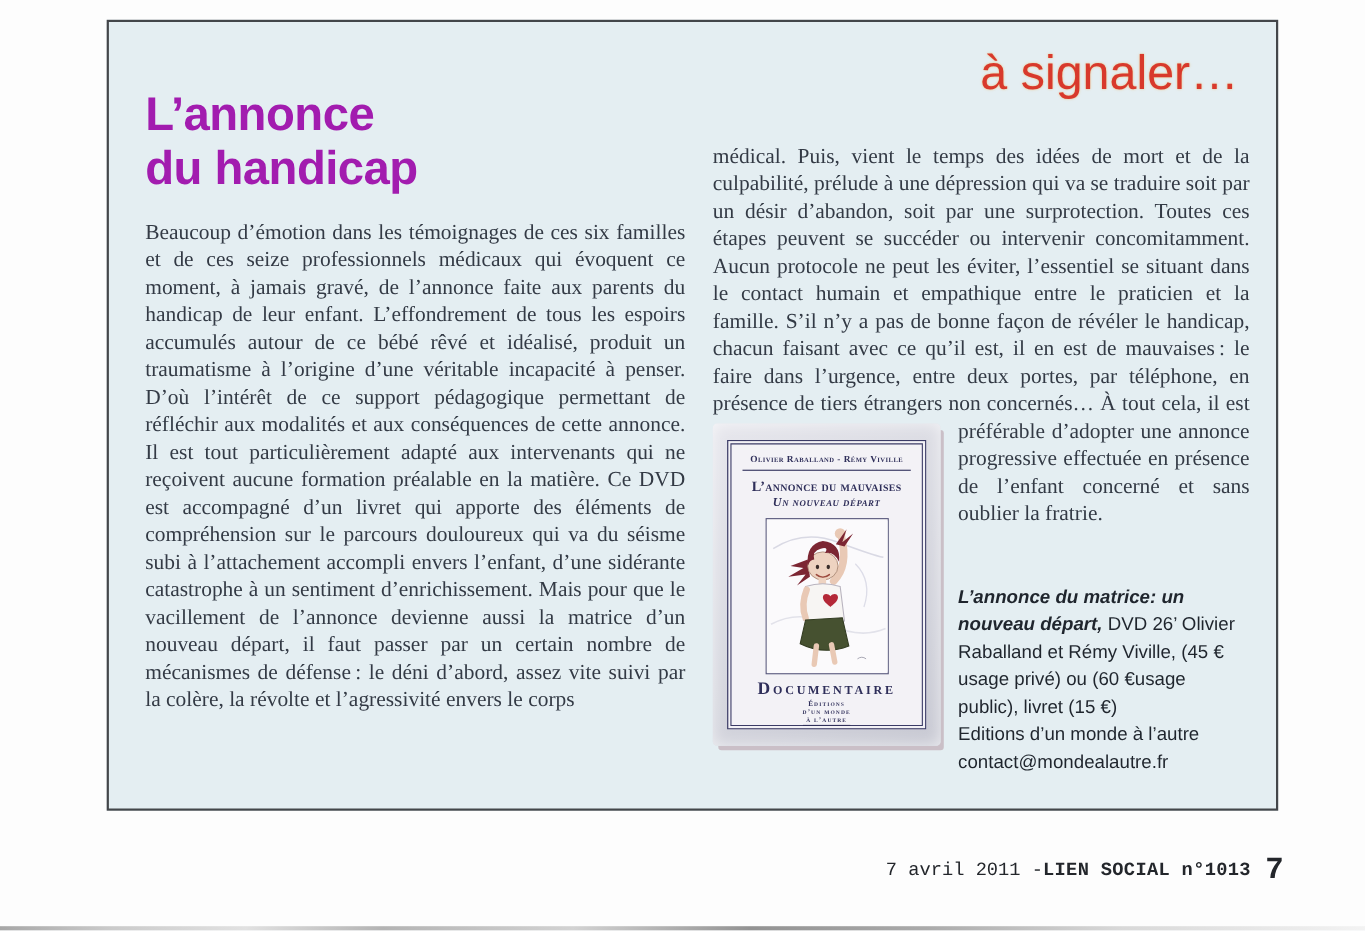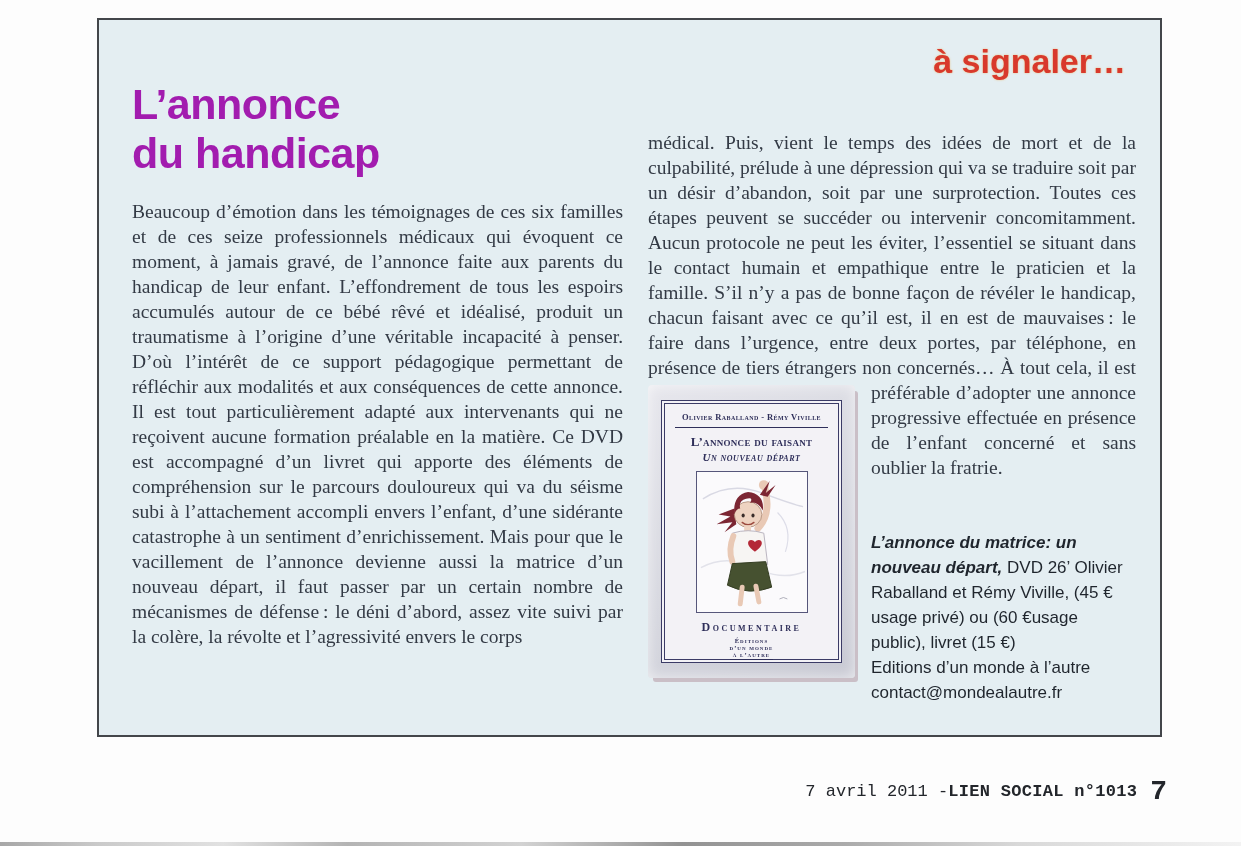--- a/index.html
+++ b/index.html
@@ -8,21 +8,21 @@
   .page { position:relative; width:1241px; height:846px; background:#fdfdfd; overflow:hidden; }
 
   .content-box {
     position:absolute; left:97px; top:18px; width:1065px; height:719px;
     background:#e4eef2; border:2px solid #43464a;
   }
 
   .kicker {
     position:absolute; top:22px; right:34px;
     font-family:"Liberation Sans", sans-serif;
-    font-size:34px; font-weight:700; color:#d8392c;
+    font-size:44px; font-weight:400; color:#d8392c;
     text-shadow:0 0 2px rgba(243,166,54,.65);
   }
 
   .left-col { position:absolute; left:33px; top:60px; width:491px; }
   .article-title {
     font-family:"Liberation Sans", sans-serif;
     font-size:43px; line-height:49px; font-weight:700;
     letter-spacing:-0.5px; color:#a21caf;
   }
   .body-text {
@@ -61,21 +61,21 @@
   }
   .dvd-subtitle {
     font-size:11px; line-height:14px; font-weight:700; font-style:italic;
     font-variant:small-caps; letter-spacing:.5px; color:#2f2f5a; margin-top:1px;
   }
   .dvd-art {
     width:112px; height:142px; border:1px solid #56567a;
     background:#fbfafc; margin-top:7px;
   }
   .dvd-genre {
-    font-size:12px; line-height:14px; font-weight:700;
+    font-size:16px; line-height:14px; font-weight:700;
     font-variant:small-caps; letter-spacing:2.5px; color:#2f2f5a; margin-top:7px;
   }
   .dvd-pub {
     margin-top:3px; text-align:center; color:#2f2f5a;
     border-bottom:1px solid #2f2f5a; padding-bottom:1px;
   }
   .dvd-pub span {
     display:block; font-size:6.5px; line-height:7px; font-weight:700;
     font-variant:small-caps; letter-spacing:1px;
   }
@@ -120,21 +120,21 @@
       </h1>
       <div class="body-text">Beaucoup d’émotion dans les témoignages de ces six familles et de ces seize professionnels médicaux qui évoquent ce moment, à jamais gravé, de l’annonce faite aux parents du handicap de leur enfant. L’effondrement de tous les espoirs accumulés autour de ce bébé rêvé et idéalisé, produit un traumatisme à l’origine d’une véritable incapacité à penser. D’où l’intérêt de ce support pédagogique permettant de réfléchir aux modalités et aux conséquences de cette annonce. Il est tout particulièrement adapté aux intervenants qui ne reçoivent aucune formation préalable en la matière. Ce DVD est accompagné d’un livret qui apporte des éléments de compréhension sur le parcours douloureux qui va du séisme subi à l’attachement accompli envers l’enfant, d’une sidérante catastrophe à un sentiment d’enrichissement. Mais pour que le vacillement de l’annonce devienne aussi la matrice d’un nouveau départ, il faut passer par un certain nombre de mécanismes de défense : le déni d’abord, assez vite suivi par la colère, la révolte et l’agressivité envers le corps</div>
     </div>
 
     <div class="right-col">
       <div class="body-text">
         <span>médical. Puis, vient le temps des idées de mort et de la culpabilité, prélude à une dépression qui va se traduire soit par un désir d’abandon, soit par une surprotection. Toutes ces étapes peuvent se succéder ou intervenir concomitamment. Aucun protocole ne peut les éviter, l’essentiel se situant dans le contact humain et empathique entre le praticien et la famille. S’il n’y a pas de bonne façon de révéler le handicap, chacun faisant avec ce qu’il est, il en est de mauvaises : le faire dans l’urgence, entre deux portes, par téléphone, en présence de tiers étrangers non concernés… À tout </span><span class="dvd">
             <span class="dvd-frame">
             <span class="dvd-authors">Olivier Raballand - Rémy Viville</span>
             <span class="dvd-rule"></span>
-            <span class="dvd-title">L’annonce du faisant</span>
+            <span class="dvd-title">L’annonce du mauvaises</span>
             <span class="dvd-subtitle">Un nouveau départ</span>
             <svg class="dvd-art" viewBox="0 0 112 140" xmlns="http://www.w3.org/2000/svg">
               <rect x="0" y="0" width="112" height="140" fill="#fbfafc"></rect>
               <path d="M6,26 Q34,8 66,20 T108,34" stroke="#d9d9e4" stroke-width="1.5" fill="none"></path>
               <path d="M4,96 Q30,82 58,96 T110,100" stroke="#e2e2ea" stroke-width="1.5" fill="none"></path>
               <path d="M82,40 Q98,56 90,80" stroke="#dddde8" stroke-width="1.2" fill="none"></path>
 
               <path d="M62,56 C72,46 73,30 69,14" stroke="#e9c9b5" stroke-width="7" stroke-linecap="round" fill="none"></path>
               <circle cx="68" cy="12" r="5" fill="#e9c9b5"></circle>
 

